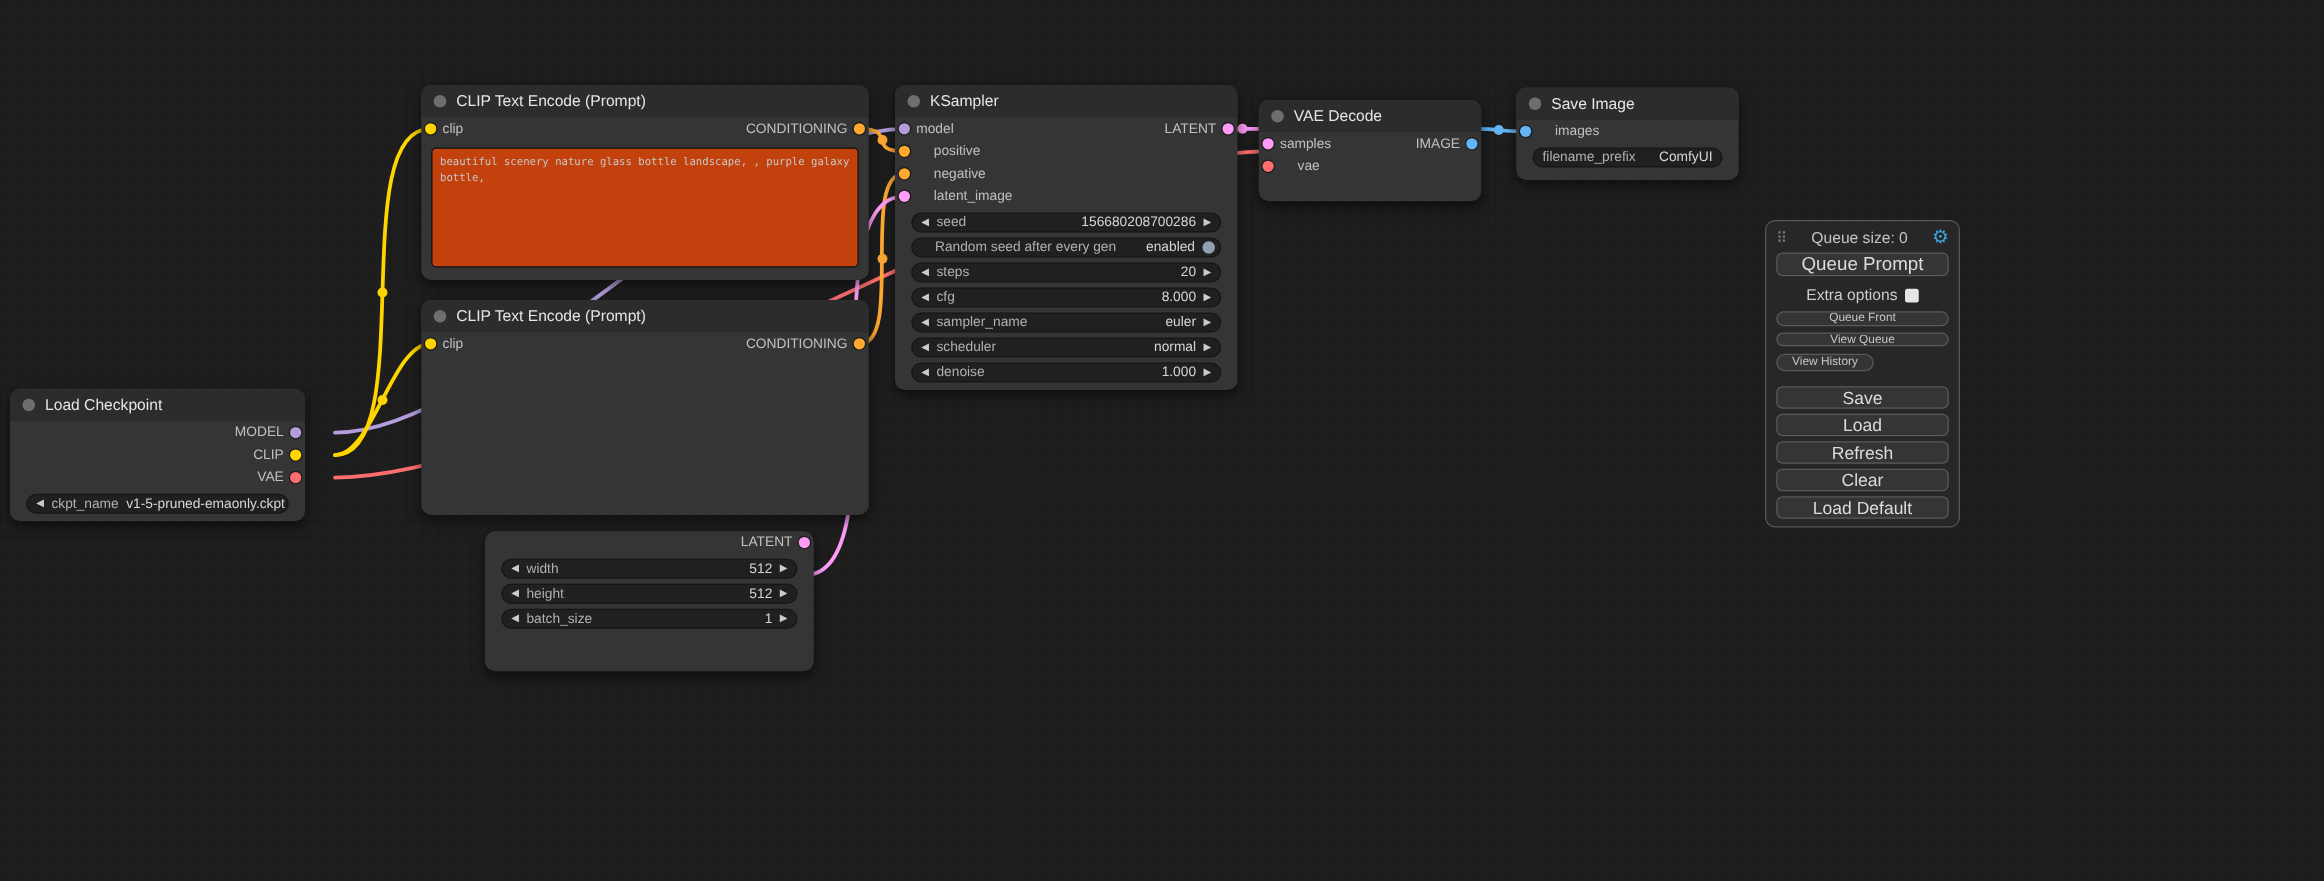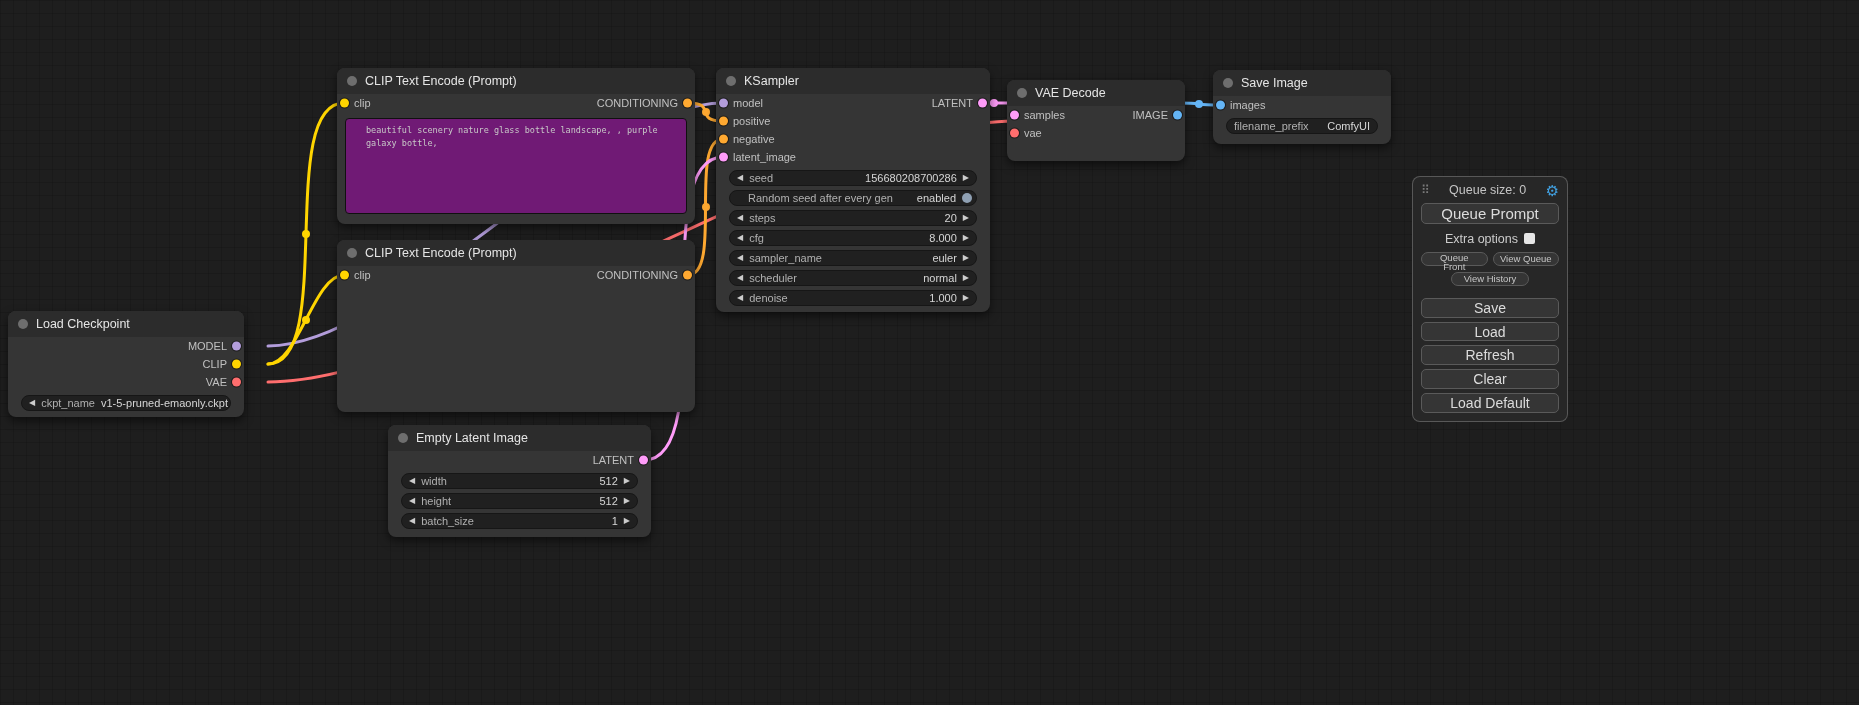--- a/index.html
+++ b/index.html
@@ -22,21 +22,21 @@
     box-shadow:0 4px 10px rgba(0,0,0,.55);
     color:#b6b6b6;
   }
   .ntitle{
     height:26px; background:#2c2c2c; border-radius:8px 8px 0 0;
     display:flex; align-items:center; gap:8px; padding:0 10px;
     font-size:12.5px; color:#e5e5e5; white-space:nowrap; overflow:hidden;
   }
   .ndot{ width:10px; height:10px; border-radius:50%; flex:0 0 auto; }
   .srow{ position:relative; height:18px; display:flex; align-items:center; font-size:11px; color:#c0c0c0; }
-  .srow.in{ padding-left:17px; }
+  .srow.in{ padding-left:31px; }
   .srow.out{ justify-content:flex-end; padding-right:17px; }
   .srow.both{ justify-content:space-between; padding:0 17px; }
   .sdot{
     position:absolute; width:9px; height:9px; border-radius:50%;
     top:50%; transform:translateY(-50%);
     box-shadow:0 0 0 1px rgba(0,0,0,.5);
   }
   .sdot.l{ left:3px; } .sdot.r{ right:3px; }
 
   .widget{
@@ -44,22 +44,22 @@
     margin:4px 13px 0; display:flex; align-items:center; gap:6px;
     padding:0 7px; font-size:11px; color:#b0b0b0; white-space:nowrap; overflow:hidden;
   }
   .warrow{ font-size:8px; color:#cccccc; line-height:1; flex:0 0 auto; }
   .wlabel{ flex:0 0 auto; }
   .wvalue{ margin-left:auto; color:#d6d6d6; }
   .knob{ width:10px; height:10px; border-radius:50%; flex:0 0 auto; margin-right:-3px; }
   .widget.toggle .wlabel{ margin-left:11px; }
 
   .ta{
-    margin:6px 8px 0; background:#701a75; border:1px solid #101010; border-radius:4px;
-    padding:5px 20px; color:#c8c8c8;
+    margin:6px 8px 0; background:#c2410c; border:1px solid #101010; border-radius:4px;
+    padding:5px 6px; color:#c8c8c8;
     font:8.5px/1.55 "DejaVu Sans Mono", monospace;
     white-space:pre-wrap; word-break:break-word; overflow:hidden;
   }
 
   .menu{
     position:absolute; left:1412px; top:176px; width:156px; height:246px; z-index:3;
     background:#272727; border:1px solid rgba(130,130,130,.55); border-radius:8px;
     padding:5px 8px 8px; display:flex; flex-direction:column;
     color:#c8c8c8;
   }
@@ -73,21 +73,21 @@
     border-radius:5px; height:22px; font-size:14px; margin-top:4px; cursor:pointer;
     width:100%;
   }
   .mbtn.big{ height:23px; font-size:15px; margin-top:5px; }
   .mbtn.small{
     height:14px; font-size:9.5px; border-radius:8px; margin-top:0;
     padding:0 6px; color:#c6c6c6; line-height:1;
   }
   .extra{ margin-top:8px; display:flex; justify-content:center; align-items:center; gap:6px; font-size:12.5px; color:#cccccc; }
   .cbx{ width:11px; height:11px; background:#e6e6e6; border-radius:2px; cursor:pointer; }
-  .smallrow{ display:flex; gap:5px; margin-top:6px; }
+  .smallrow{ display:flex; gap:5px; margin-top:6px;flex-direction:column; }
   .smallrow .mbtn.small{ flex:1; }
   .smallrow.center{ justify-content:center; }
   .smallrow.center .mbtn.small{ flex:0 0 auto; width:78px; }
   .gap{ height:8px; flex:0 0 auto; }
 </style>
 </head>
 <body>
 
 <svg class="wires" width="1859" height="705">
   <path d="M268,346 C397,346 594,103 723,103" stroke="#B39DDB"></path>
@@ -154,24 +154,20 @@
   </div>
   <div class="srow both">
     <span class="sdot l" style="background: rgb(255, 213, 0);"></span>
     <span>clip</span>
     <span>CONDITIONING</span>
     <span class="sdot r" style="background: rgb(255, 169, 49);"></span>
   </div>
 </div>
 
 <div class="node" style="left:388px;top:425px;width:263px;height:112px">
-  <div class="ntitle">
-    <span class="ndot" style="background: rgb(110, 110, 110);"></span>
-    <span>Empty Latent Image</span>
-  </div>
   <div class="srow out">
     <span>LATENT</span>
     <span class="sdot r" style="background: rgb(255, 156, 249);"></span>
   </div>
   <div class="widget">
     <span class="warrow">◀</span>
     <span class="wlabel">width</span>
     <span class="wvalue">512</span>
     <span class="warrow">▶</span>
   </div>

